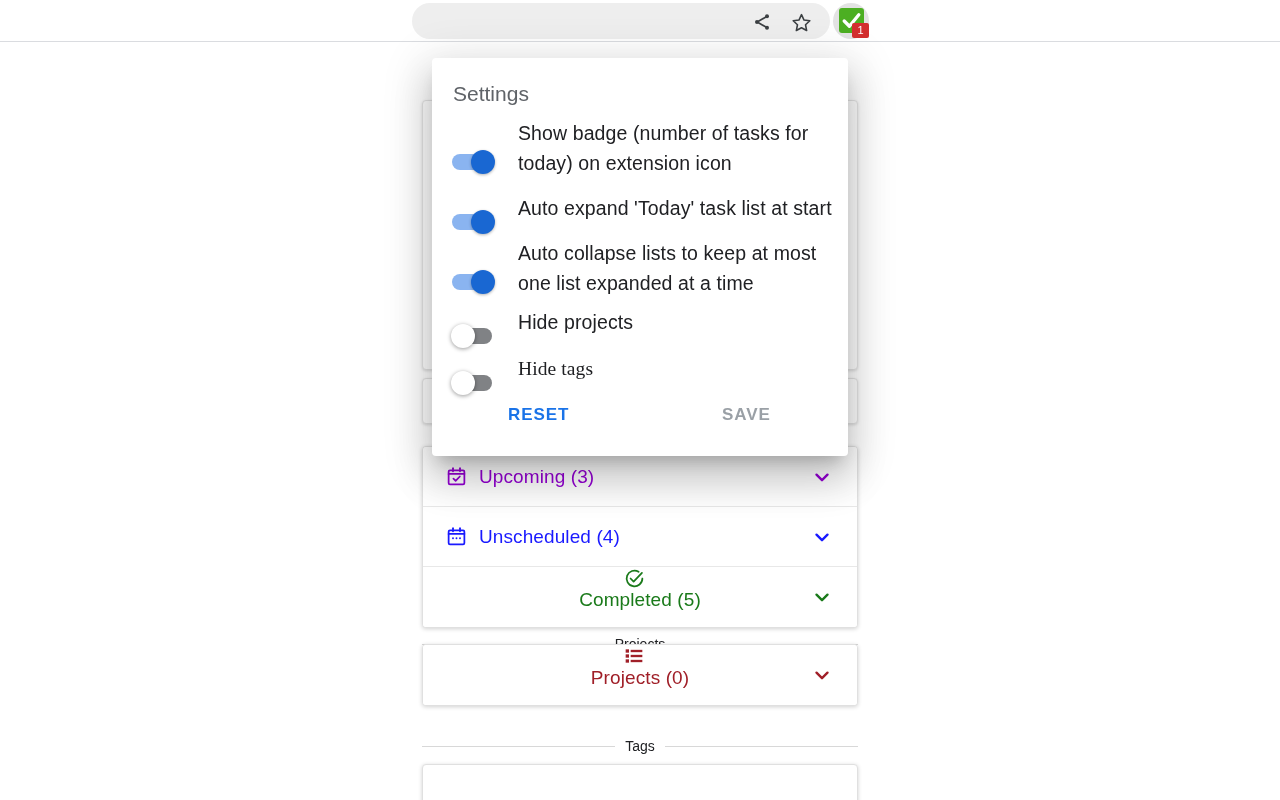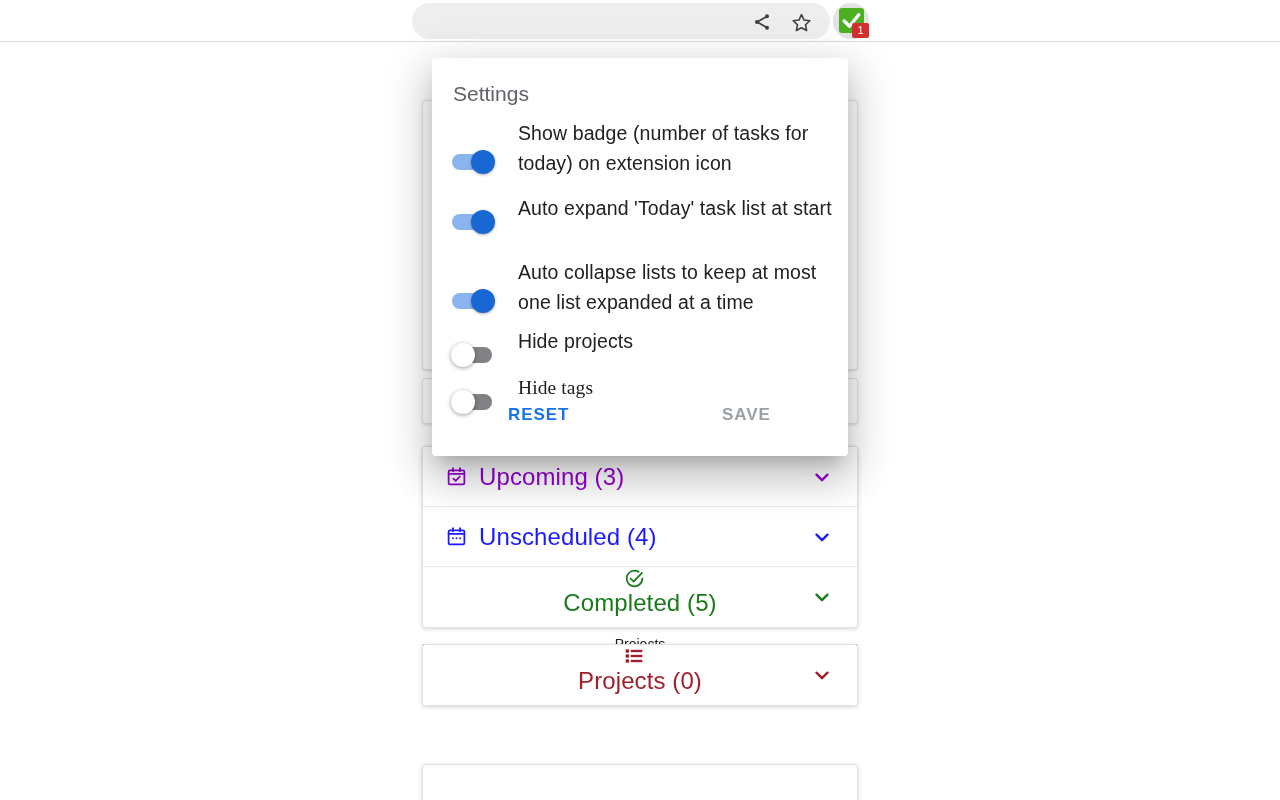--- a/index.html
+++ b/index.html
@@ -85,21 +85,21 @@
     overflow: hidden;
   }
   .list-row {
     position: relative; height: 60px; display: flex; align-items: center;
     padding: 0 22px 0 22px; background: #fff;
     border-bottom: 1px solid #e8e8e8;
   }
   .list-row:last-child { border-bottom: none; flex-direction: column; }
   .row-icon { width: 22px; height: 22px; flex: 0 0 22px; margin-right: 12px;
               display: flex; align-items: center; justify-content: center; }
-  .row-label { font-size: 24px; letter-spacing: .1px; }
+  .row-label { font-size: 19px; letter-spacing: .1px; }
   .row-chevron { position: absolute; right: 24px; top: 50%; transform: translateY(-50%);
                  width: 22px; height: 22px; }
 
   .section-divider {
     position: absolute; left: 0; width: 436px; height: 20px;
     display: flex; align-items: center; gap: 10px;
   }
   .section-divider .line { flex: 1 1 auto; height: 1px; background: #d8d8d8; }
   .section-divider .dl {
     font-size: 14px; color: #202124; white-space: nowrap;
@@ -274,20 +274,25 @@
         </span>
         <span class="row-label" style="color:#a01f28">Projects (0)</span>
         <span class="row-chevron">
           <svg width="22" height="22" viewBox="0 0 24 24" fill="none" stroke="#a01f28" stroke-width="2.6" stroke-linecap="round" stroke-linejoin="round">
             <polyline points="6,9.5 12,15.5 18,9.5"></polyline>
           </svg>
         </span>
       </div>
     </div>
 
+    <div class="section-divider" style="top:688px;">
+      <span class="line"></span>
+      <span class="dl">Tags</span>
+      <span class="line"></span>
+    </div>
 
     <div class="card-single" style="top:716px; height:60px;"></div>
   </div>
 
   <div class="dialog">
     <div class="dialog-title">Settings</div>
 
     <div class="opt-list">
 
       <div class="opt-row" style="height:60px;">
@@ -303,21 +308,21 @@
       <div class="opt-row" style="height:60px;">
         <span class="sw">
           <span class="switch on">
             <span class="track"></span>
             <span class="thumb"></span>
           </span>
         </span>
         <span class="lbl">Auto expand 'Today' task list at start</span>
       </div>
 
-      <div class="opt-row" style="height:60px;margin-top:19px;">
+      <div class="opt-row" style="height:60px;">
         <span class="sw">
           <span class="switch on">
             <span class="track"></span>
             <span class="thumb"></span>
           </span>
         </span>
         <span class="lbl">Auto collapse lists to keep at most one list expanded at a time</span>
       </div>
 
       <div class="opt-row" style="height:47px;">

